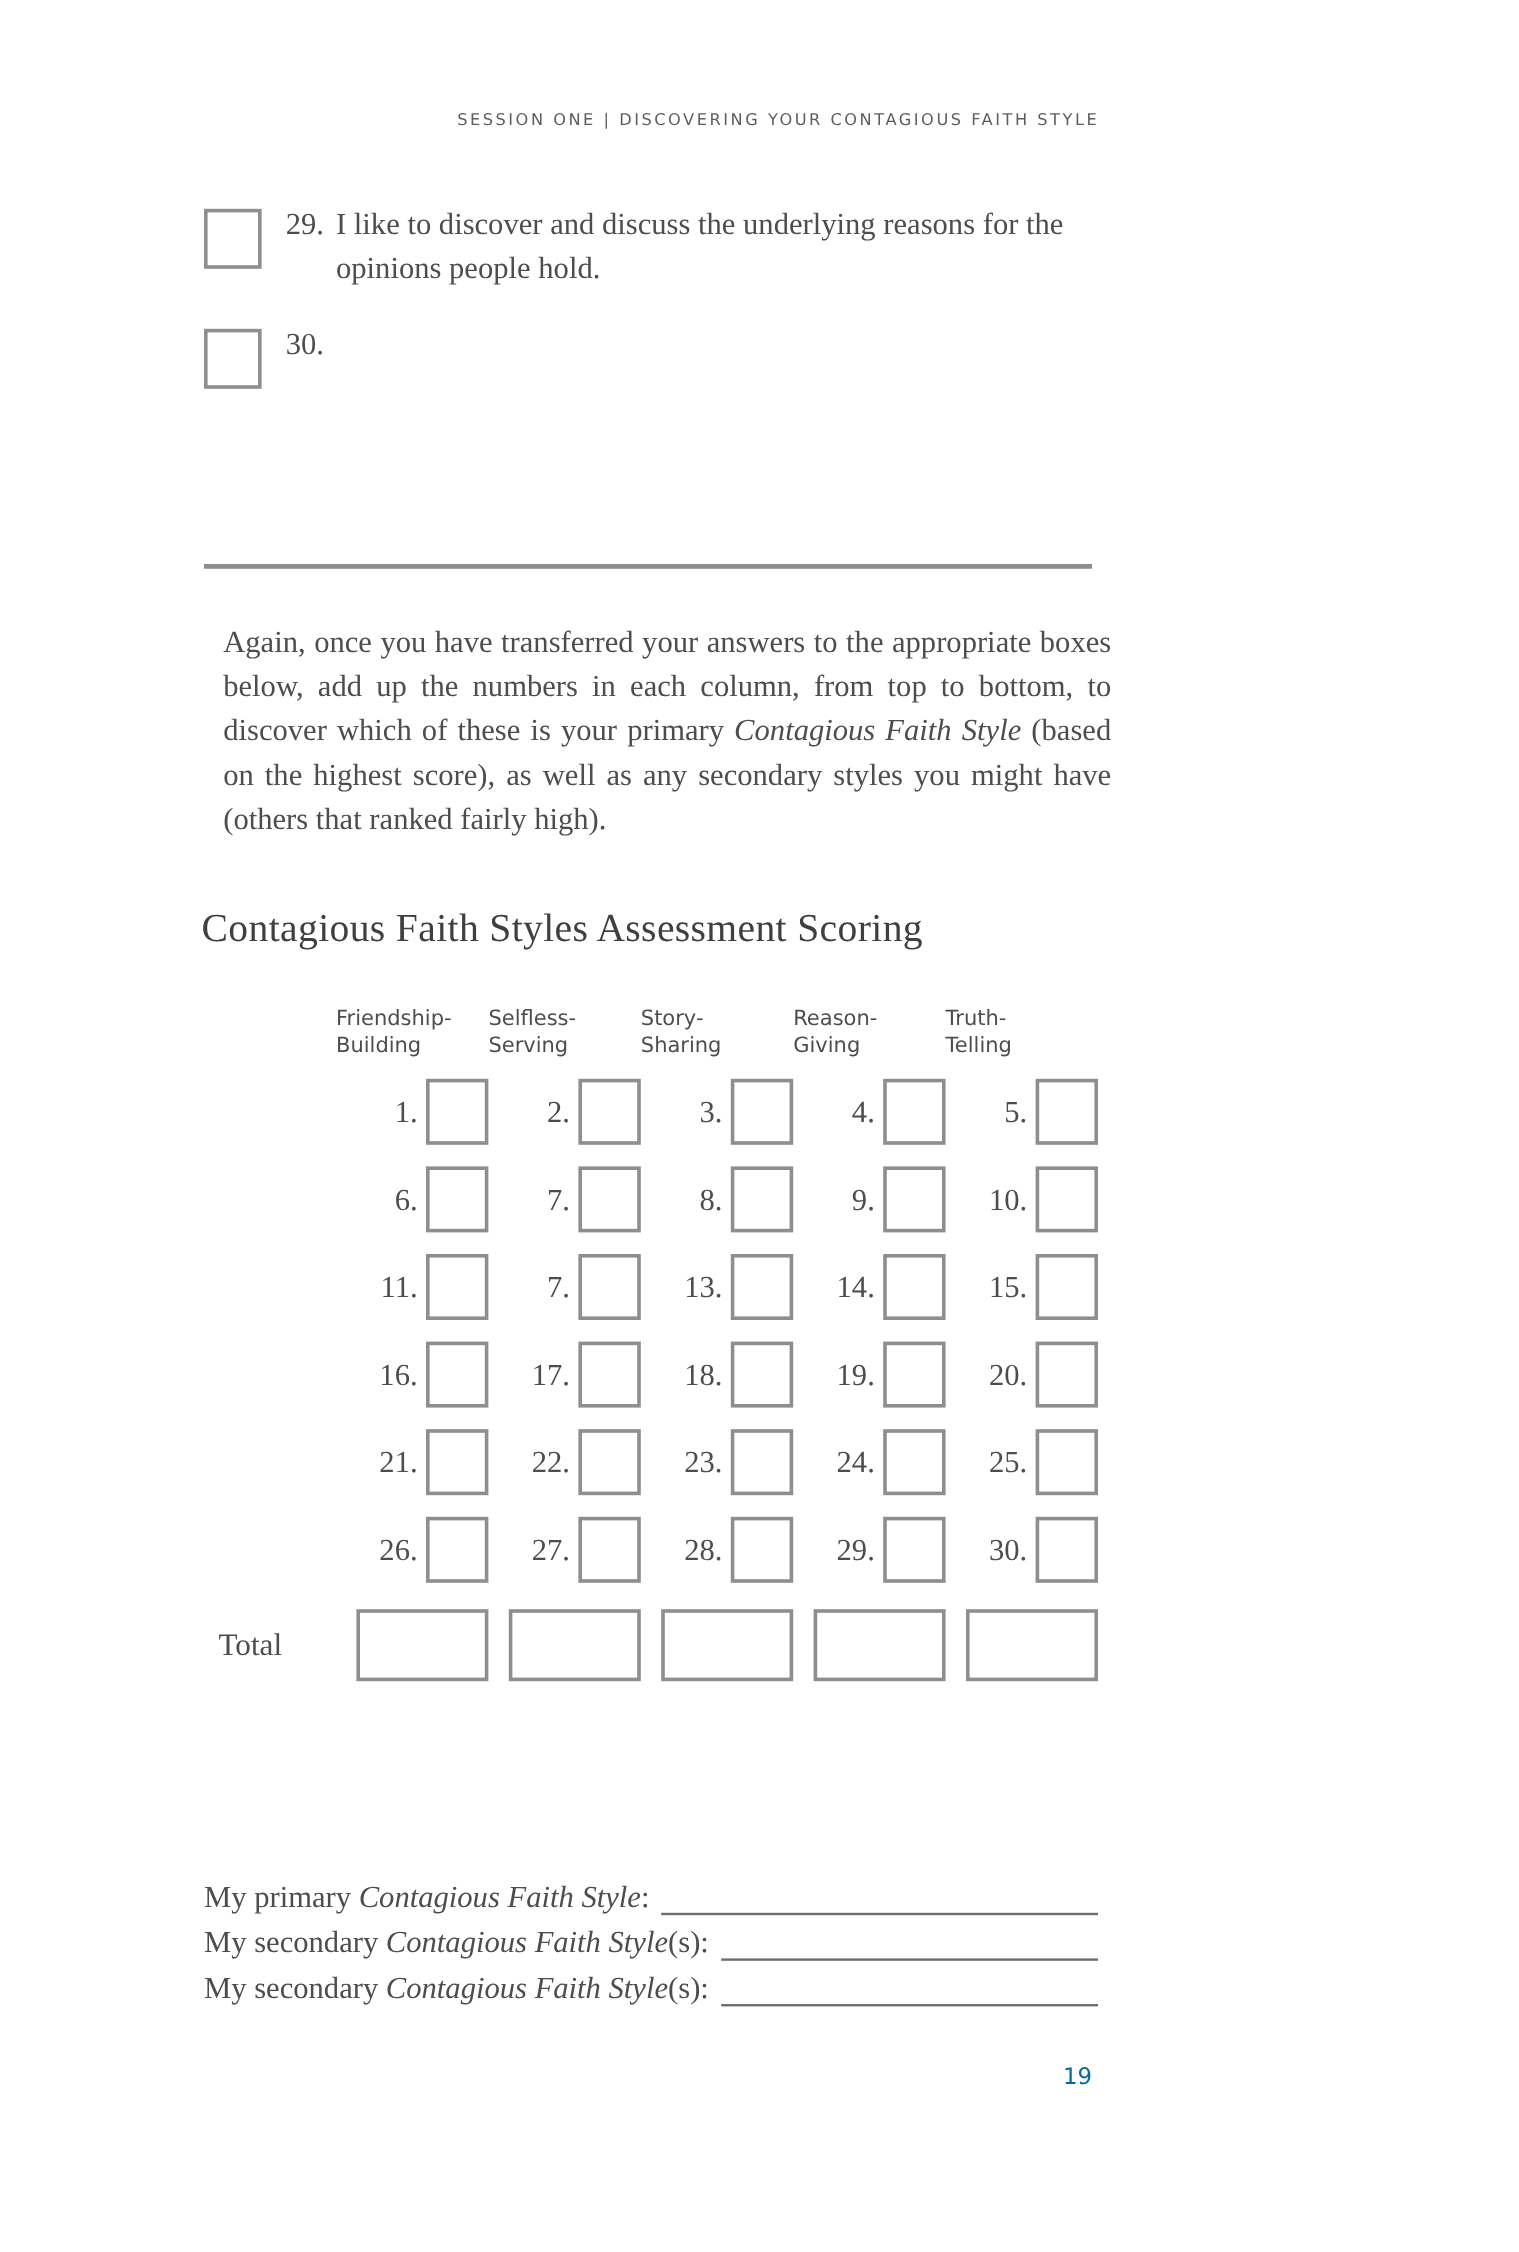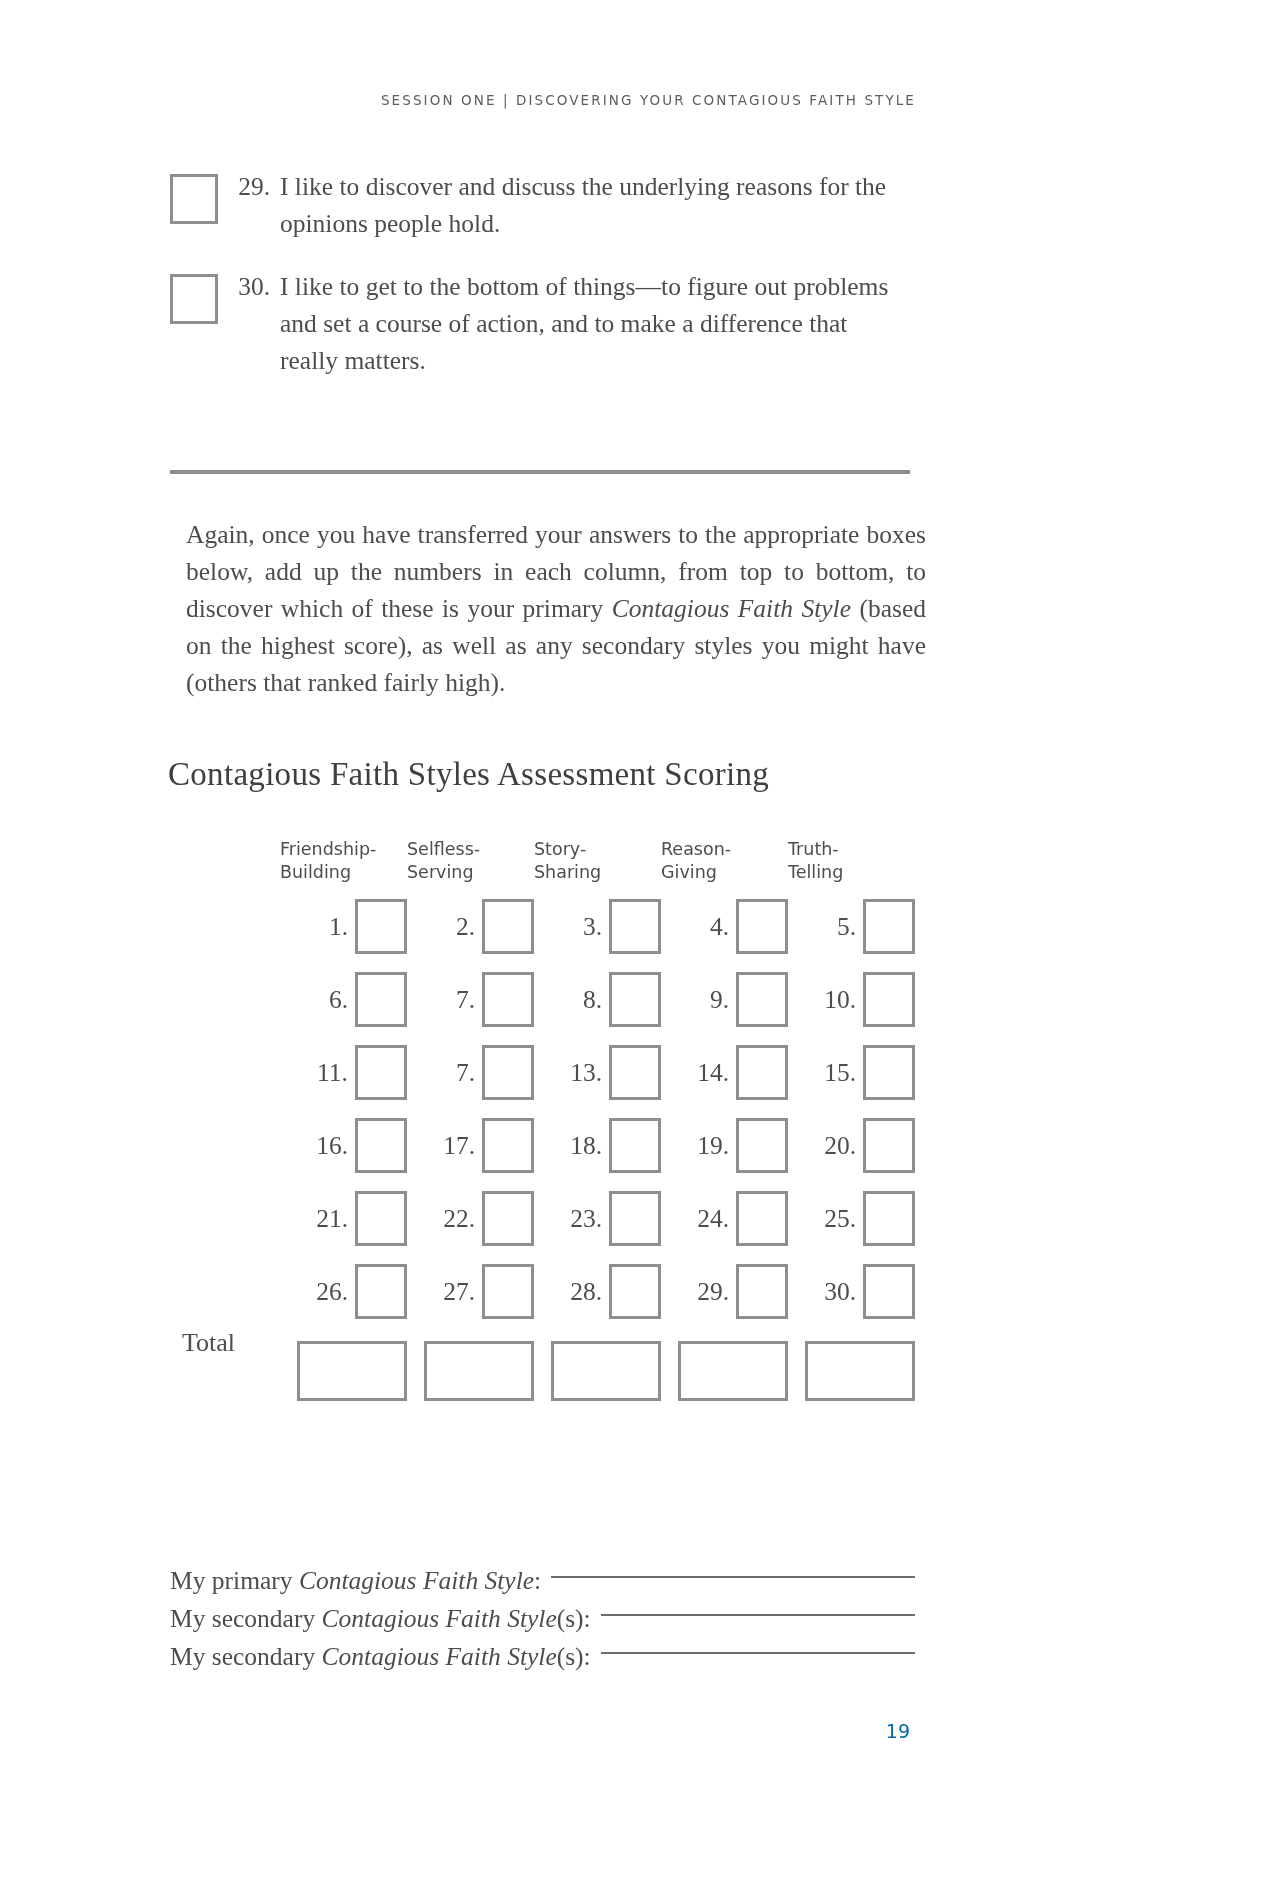--- a/index.html
+++ b/index.html
@@ -162,20 +162,21 @@
   }
   .cell-box {
     width: 52px;
     height: 55px;
     border: 3px solid #8e8e8e;
     box-sizing: border-box;
     background: #fff;
   }
   .total-row {
     display: flex;
+    align-items: center;
     height: 86px;
     gap: 16px;
   }
   .total-row .rowlabel {
     flex: 0 0 110px;
     font-size: 26px;
     color: #4d4d4d;
     padding-left: 12px;
     box-sizing: border-box;
   }
@@ -195,21 +196,21 @@
 
   
   .fillins {
     position: absolute;
     left: 170px;
     top: 1562px;
     width: 745px;
   }
   .fillin {
     display: flex;
-    align-items: center;
+    align-items: flex-end;
     font-size: 25.5px;
     line-height: 38px;
     color: #4d4d4d;
     white-space: nowrap;
   }
   .fillin .label i { font-style: italic; }
   .fillin .rule {
     flex: 1 1 auto;
     border-bottom: 2px solid #6e6e6e;
     margin-left: 10px;
@@ -239,21 +240,20 @@
 
   <div class="items">
     <div class="item-row">
       <div class="item-checkbox"></div>
       <div class="item-num">29.</div>
       <div class="item-text">I like to discover and discuss the underlying reasons for the opinions people hold.</div>
     </div>
     <div class="item-row">
       <div class="item-checkbox"></div>
       <div class="item-num">30.</div>
-      <div class="item-text">I like to get to the bottom of things—to figure out problems and set a course of action, and to make a difference that really matters.</div>
     </div>
   </div>
 
   <div class="divider"></div>
 
   <div class="intro">
     <span>Again, once you have transferred your answers to the appropriate boxes below, add up the numbers in each column, from top to bottom, to discover which of these is your primary </span><i>Contagious Faith Style</i><span> (based on the highest score), as well as any secondary styles you might have (others that ranked fairly high).</span>
   </div>
 
   <div class="section-heading">Contagious Faith Styles Assessment Scoring</div>

